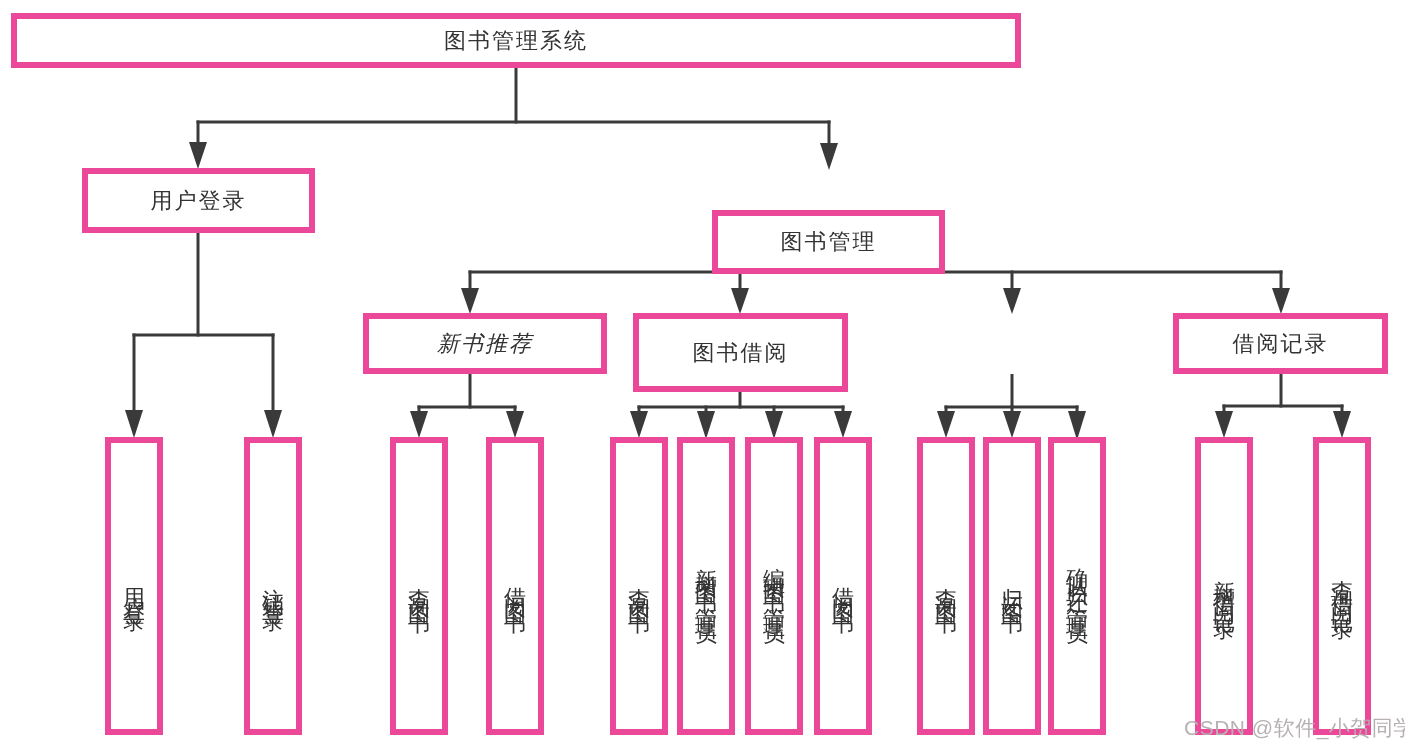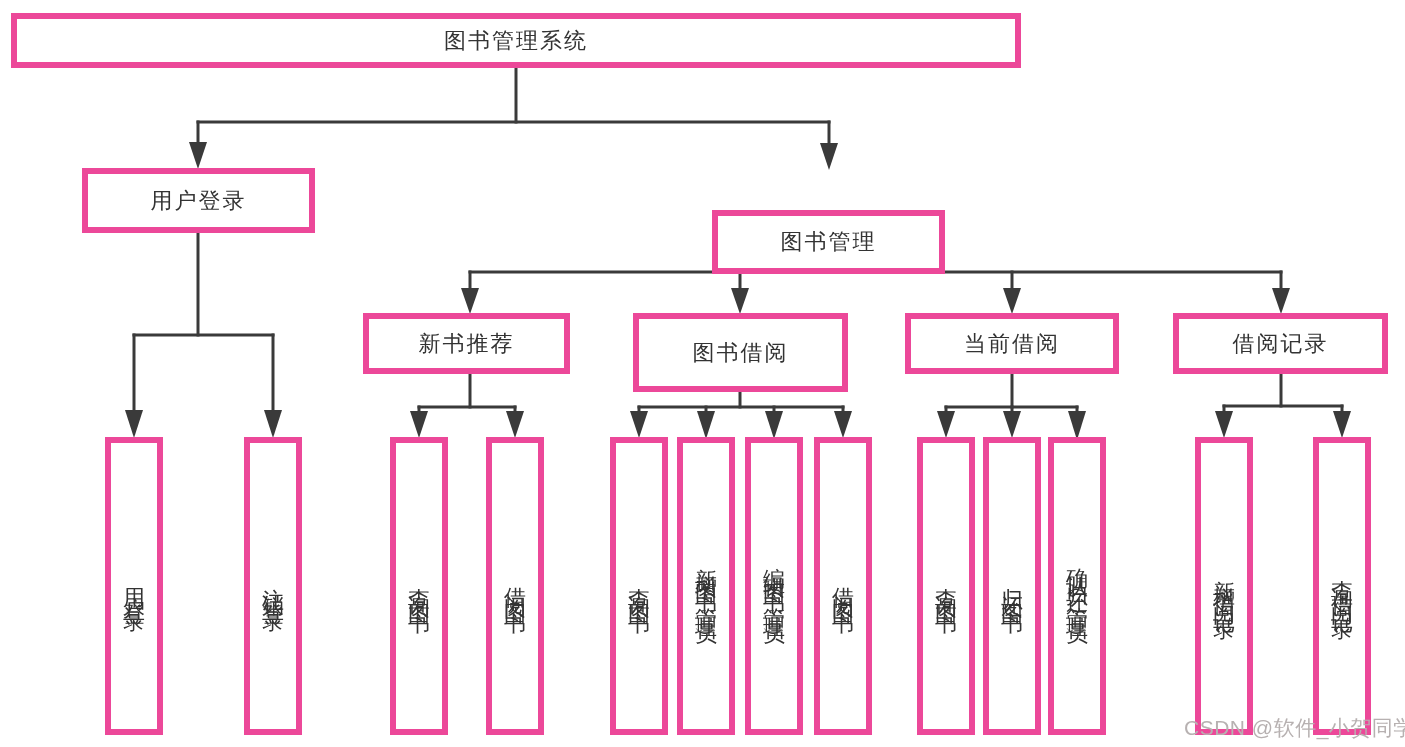--- a/index.html
+++ b/index.html
@@ -36,21 +36,21 @@
   .node .lbl {
     font-size: 22px;
     letter-spacing: 2px;
     color: #333333;
     white-space: nowrap;
   }
   
   .root-node    { left: 11px;   top: 13px;  width: 1010px; height: 55px; }
   .l2-login     { left: 82px;   top: 168px; width: 233px;  height: 65px; }
   .l2-manage    { left: 712px;  top: 169px; width: 233px;  height: 64px; margin-top: 41px; }
-  .l3-newbooks  { left: 363px;  top: 313px; width: 207px;  height: 61px; }
+  .l3-newbooks  { left: 363px;  top: 313px; width: 244px;  height: 61px; font-style: italic; }
   .l3-borrow    { left: 633px;  top: 313px; width: 215px;  height: 79px; }
   .l3-current   { left: 905px;  top: 313px; width: 214px;  height: 61px; }
   .l3-records   { left: 1173px; top: 313px; width: 215px;  height: 61px; }
   
   .leaf {
     top: 437px;
     width: 58px;
     height: 298px;
   }
   .leaf .lbl {
@@ -164,23 +164,20 @@
   <div class="node l2-manage">
     <span class="lbl">图书管理</span>
   </div>
 
   <div class="node l3-newbooks">
     <span class="lbl">新书推荐</span>
   </div>
   <div class="node l3-borrow">
     <span class="lbl">图书借阅</span>
   </div>
-  <div class="node l3-current">
-    <span class="lbl">当前借阅</span>
-  </div>
   <div class="node l3-records">
     <span class="lbl">借阅记录</span>
   </div>
 
   <div class="node leaf leaf-ul-login">
     <span class="lbl">用户登录</span>
   </div>
   <div class="node leaf leaf-ul-logout">
     <span class="lbl">注销登录</span>
   </div>

